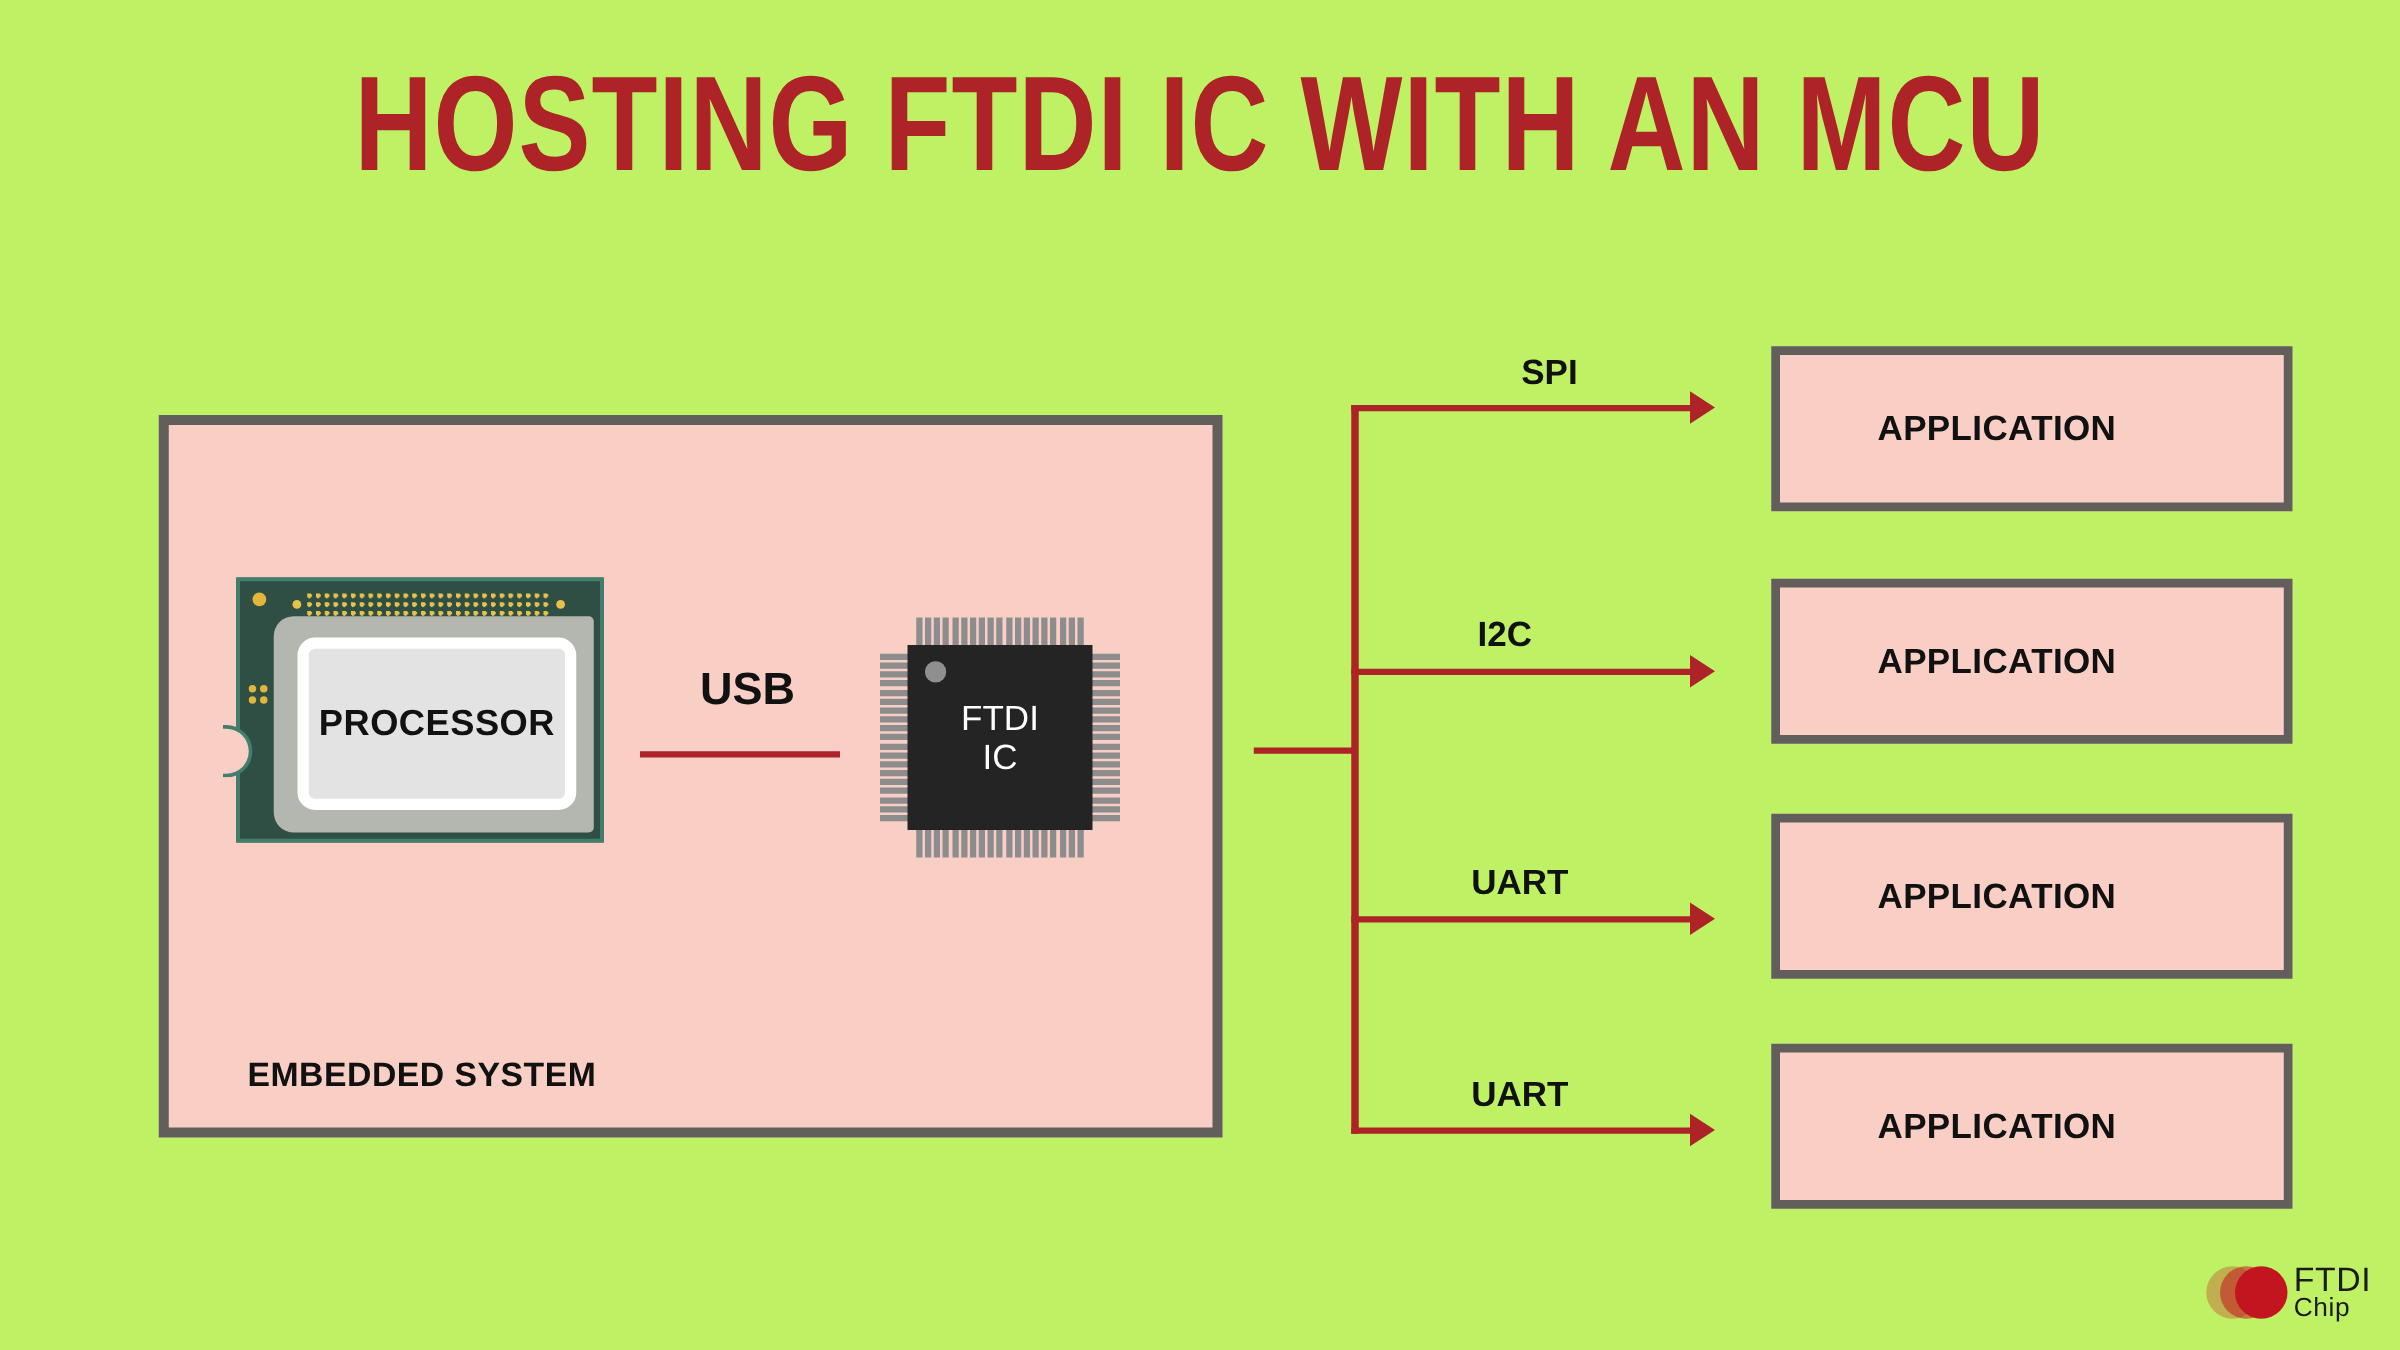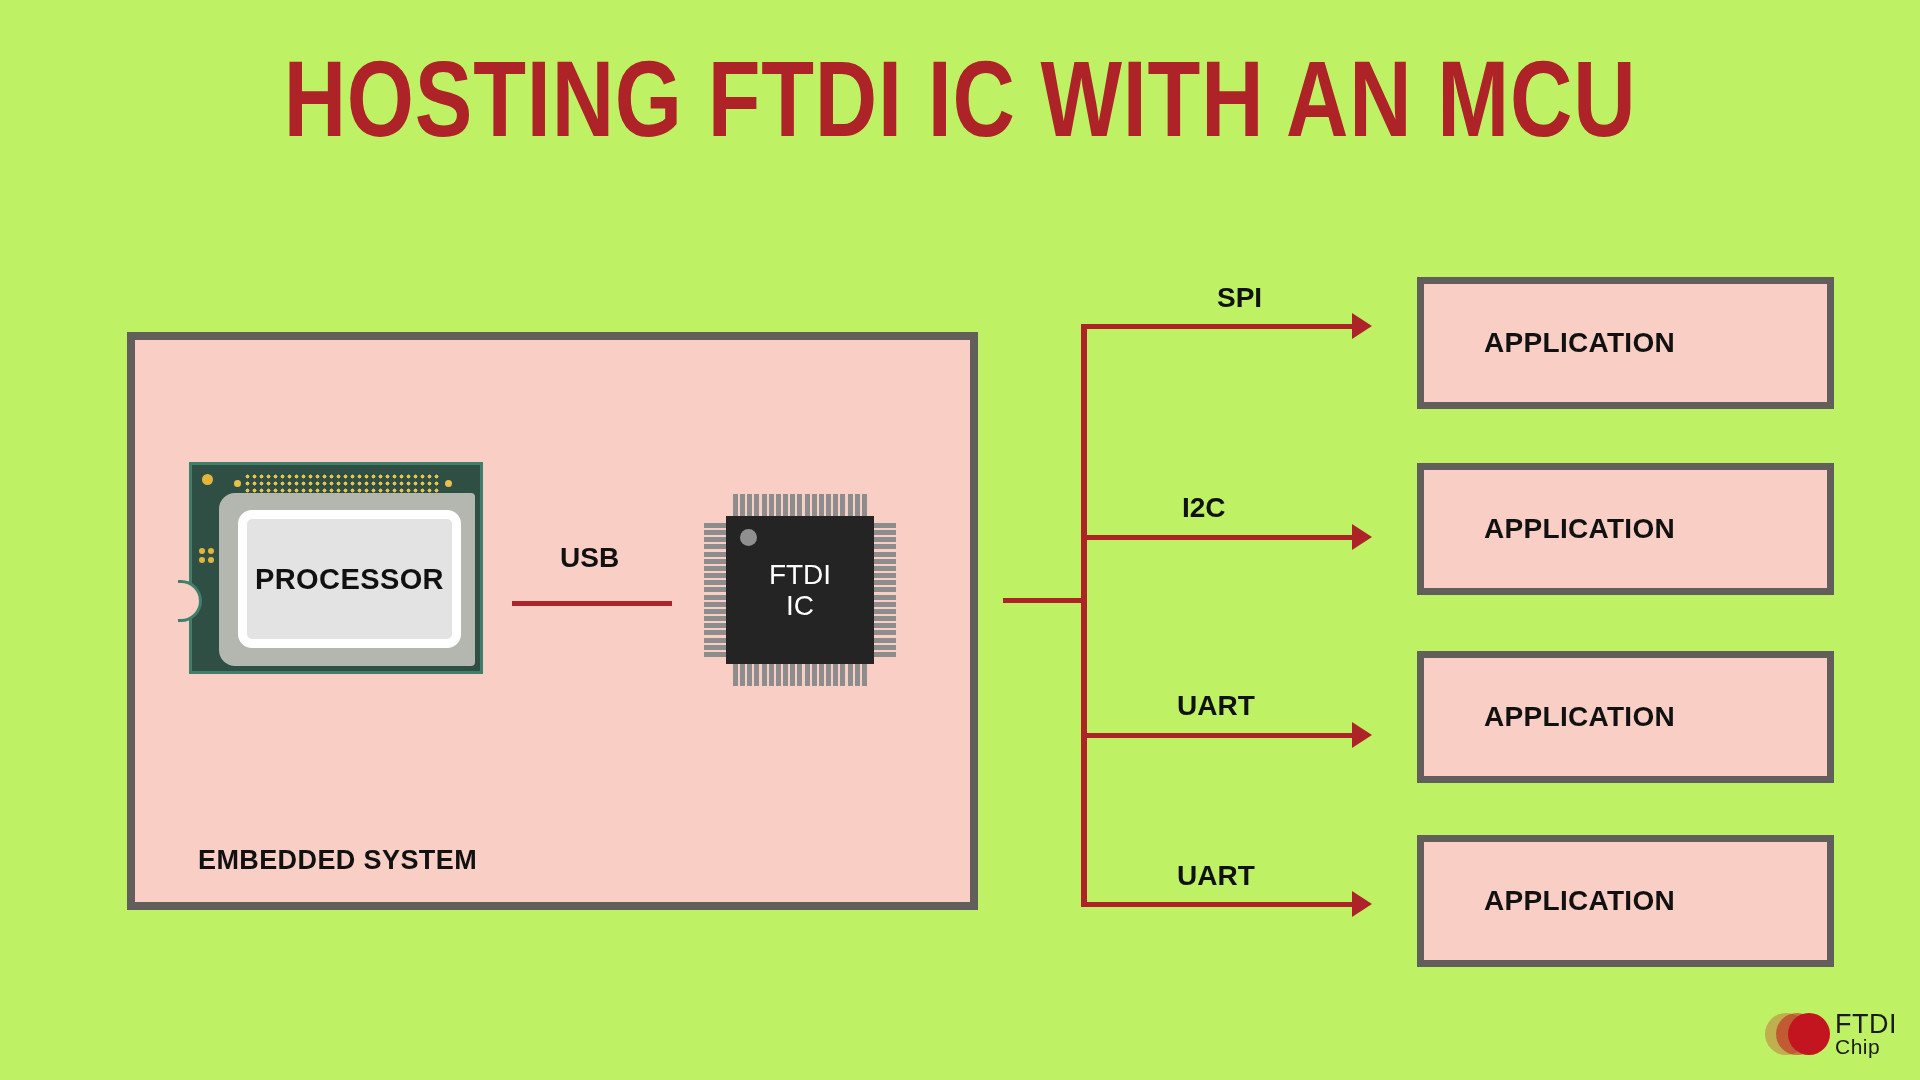--- a/index.html
+++ b/index.html
@@ -155,22 +155,22 @@
     font-size: 29px;
     font-weight: 700;
     color: #111111;
     letter-spacing: 0.4px;
   }
 
   
   #usb-label {
     position: absolute;
     left: 560px;
-    top: 542px;
-    font-size: 28px;
+    top: 530px;
+    font-size: 36px;
     font-weight: 700;
     color: #111111;
   }
   #usb-line {
     position: absolute;
     left: 512px;
     top: 601px;
     width: 160px;
     height: 5px;
     background: #ad2328;
@@ -295,20 +295,21 @@
     box-sizing: border-box;
     display: flex;
     align-items: center;
   }
   .app-box span {
     font-size: 28px;
     font-weight: 700;
     color: #111111;
     letter-spacing: 0.3px;
     padding-left: 60px;
+    margin-left: 18px;
   }
   #app-box-1 { top: 277px; }
   #app-box-2 { top: 463px; }
   #app-box-3 { top: 651px; }
   #app-box-4 { top: 835px; }
 
   
   #ftdi-logo {
     position: absolute;
     left: 1765px;

